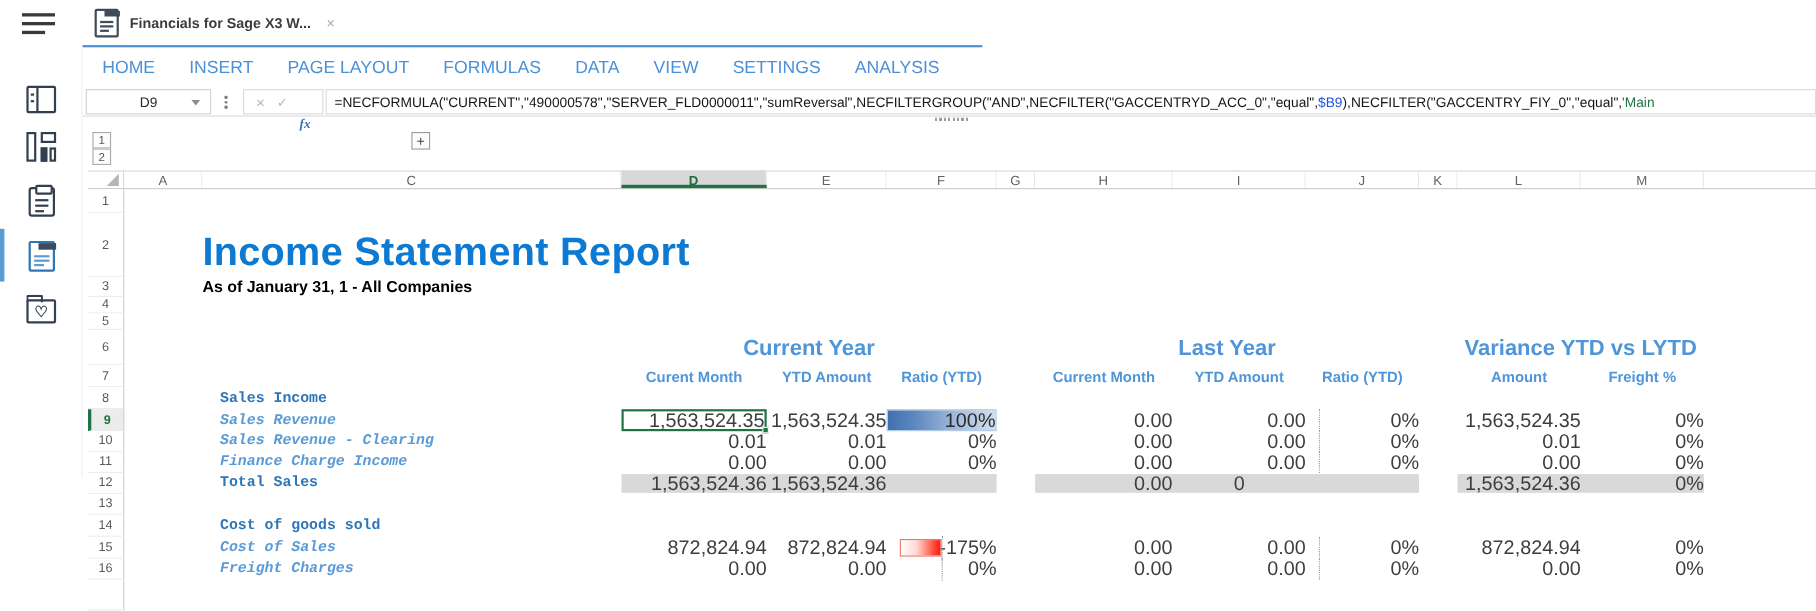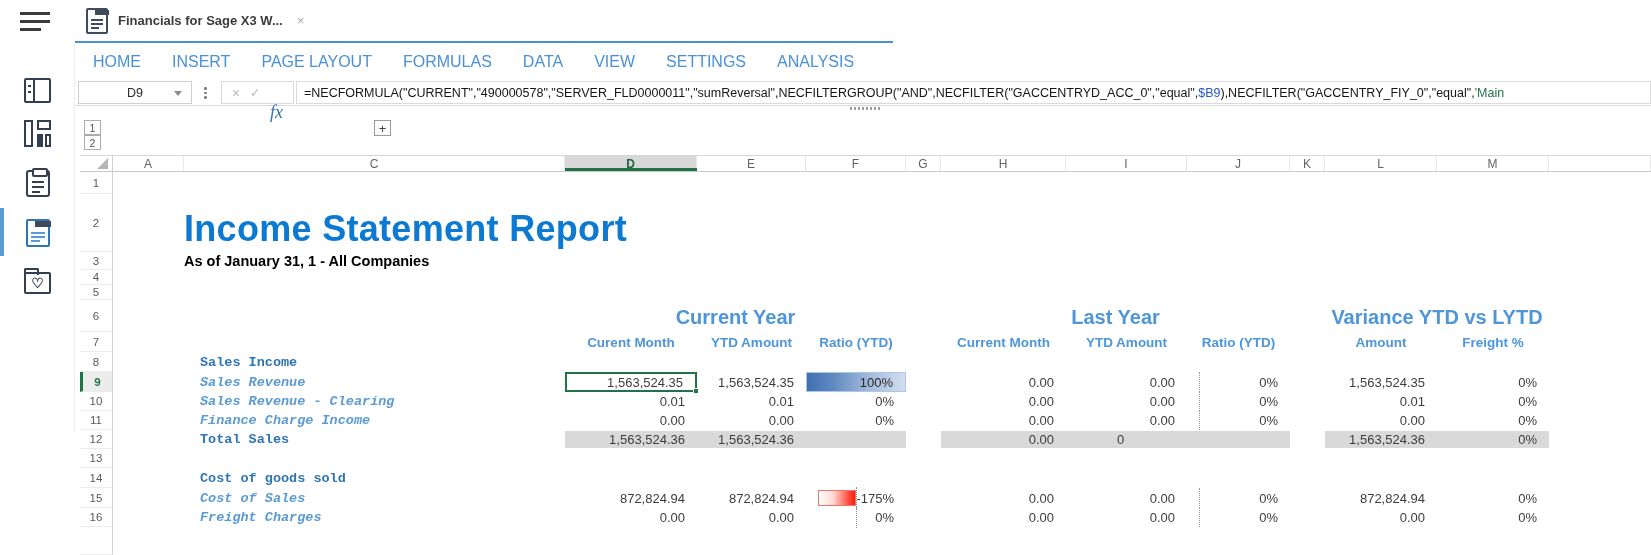--- a/index.html
+++ b/index.html
@@ -30,21 +30,21 @@
 
   
   .fbar { position:absolute; left:75px; top:80px; right:0; height:26px; border-bottom:1px solid #dadada; background:#fff; }
   .namebox { position:absolute; left:3px; top:1px; width:114px; height:23px; border:1px solid #cfcfcf; display:flex; align-items:center; justify-content:center; font-size:12.5px; color:#2a2a2a; cursor:pointer; }
   .namebox .dd { position:absolute; right:9px; top:9px; width:0; height:0; border-left:4px solid transparent; border-right:4px solid transparent; border-top:5px solid #8c8c8c; }
   .vdots { position:absolute; left:129px; top:3px; width:4px; height:20px; display:flex; flex-direction:column; justify-content:center; gap:2px; cursor:pointer; }
   .vdots b { width:2.5px; height:2.5px; border-radius:50%; background:#7d7d7d; }
   .fxgroup { position:absolute; left:146px; top:1px; width:73px; height:23px; border:1px solid #dadada; display:flex; align-items:center; justify-content:space-evenly; }
   .fx-x { color:#b8b8b8; font-size:14px; cursor:pointer; }
   .fx-check { color:#b8b8b8; font-size:12px; cursor:pointer; }
-  .fx-fx { color:#2e75b6; font-family:"Liberation Serif",serif; font-style:italic; font-weight:400; font-size:18px; cursor:pointer;margin-top:40px; }
+  .fx-fx { color:#2e75b6; font-family:"Liberation Serif",serif; font-style:italic; font-weight:700; font-size:12px; cursor:pointer;margin-top:40px; }
   .fformula { position:absolute; left:221px; right:0; top:1px; height:23px; border:1px solid #dadada; display:flex; align-items:center; padding-left:7px; font-size:12.5px; color:#151515; white-space:nowrap; overflow:hidden; cursor:text; }
   .f-ref { color:#2456d6; }
   .f-sheet { color:#217346; }
   .grip { position:absolute; left:850px; top:107px; width:30px; height:3px; background:repeating-linear-gradient(90deg,#9e9e9e 0 2px,transparent 2px 4px); cursor:row-resize; }
 
   
   .sidebar { position:absolute; left:0; top:43px; bottom:0; width:75px; background:#fff; border-right:1px solid #efefef; }
   .side-item { position:absolute; left:0; width:75px; height:46px; display:flex; align-items:center; justify-content:center; cursor:pointer; }
   .active-bar { position:absolute; left:0; top:165px; width:4px; height:48px; background:#5b9bd5; }
   .i-book { width:27px; height:25px; border:2px solid #333f50; border-radius:2px; position:relative; }
@@ -92,21 +92,21 @@
   .rw4{top:270px;height:15px}.rw5{top:285px;height:15px}.rw6{top:300px;height:32px}
   .rw7{top:332px;height:20px}.rw8{top:352px;height:20px}.rw9{top:372px;height:20px}
   .rw10{top:392px;height:19px}.rw11{top:411px;height:19px}.rw12{top:430px;height:19px}
   .rw13{top:449px;height:19px}.rw14{top:468px;height:20px}.rw15{top:488px;height:20px}
   .rw16{top:508px;height:19px}.rw17{top:527px;height:28px}
 
   .cell { position:absolute; top:0; bottom:0; display:flex; align-items:center; }
   .gut { position:absolute; left:80px; width:33px; top:0; bottom:0; background:#fff; border-right:1px solid #d0d0d0; border-bottom:1px solid #ececec; display:flex; align-items:center; justify-content:center; font-size:11.5px; color:#5a5a5a; cursor:pointer; }
   .gut.sel { background:#ececec; color:#217346; font-weight:700; border-left:3px solid #217346; }
 
-  .num { justify-content:flex-end; padding-right:12px; font-size:13px; color:#3d3d3d; cursor:cell; }
+  .num { justify-content:flex-end; font-size:18px; color:#3d3d3d; cursor:cell; }
   .lbl { padding-left:16px; cursor:cell;font-family:Liberation Mono, monospace; }
   .lbl-section { color:#2e75b6; font-weight:700; font-size:13.5px; }
   .lbl-detail  { color:#5b9bd5; font-weight:700; font-style:italic; font-size:13.5px; }
   .hdr { justify-content:center; color:#4e96d9; font-weight:700; font-size:13.5px; cursor:cell; }
   .grp { justify-content:center; align-items:flex-end; padding-bottom:3px; color:#4e96d9; font-weight:700; font-size:20px; cursor:cell; }
   .title-cell { align-items:flex-end; padding-bottom:2px; font-size:36px; font-weight:700; color:#0c7ad2; letter-spacing:.3px; cursor:cell; }
   .subtitle-cell { font-size:14.5px; font-weight:700; color:#000000; cursor:cell; }
 
   .selD9 { border:2px solid #217346; background:#fff; }
   .selD9 .handle { position:absolute; right:-4px; bottom:-4px; width:6px; height:6px; background:#217346; border:1px solid #fff; }

